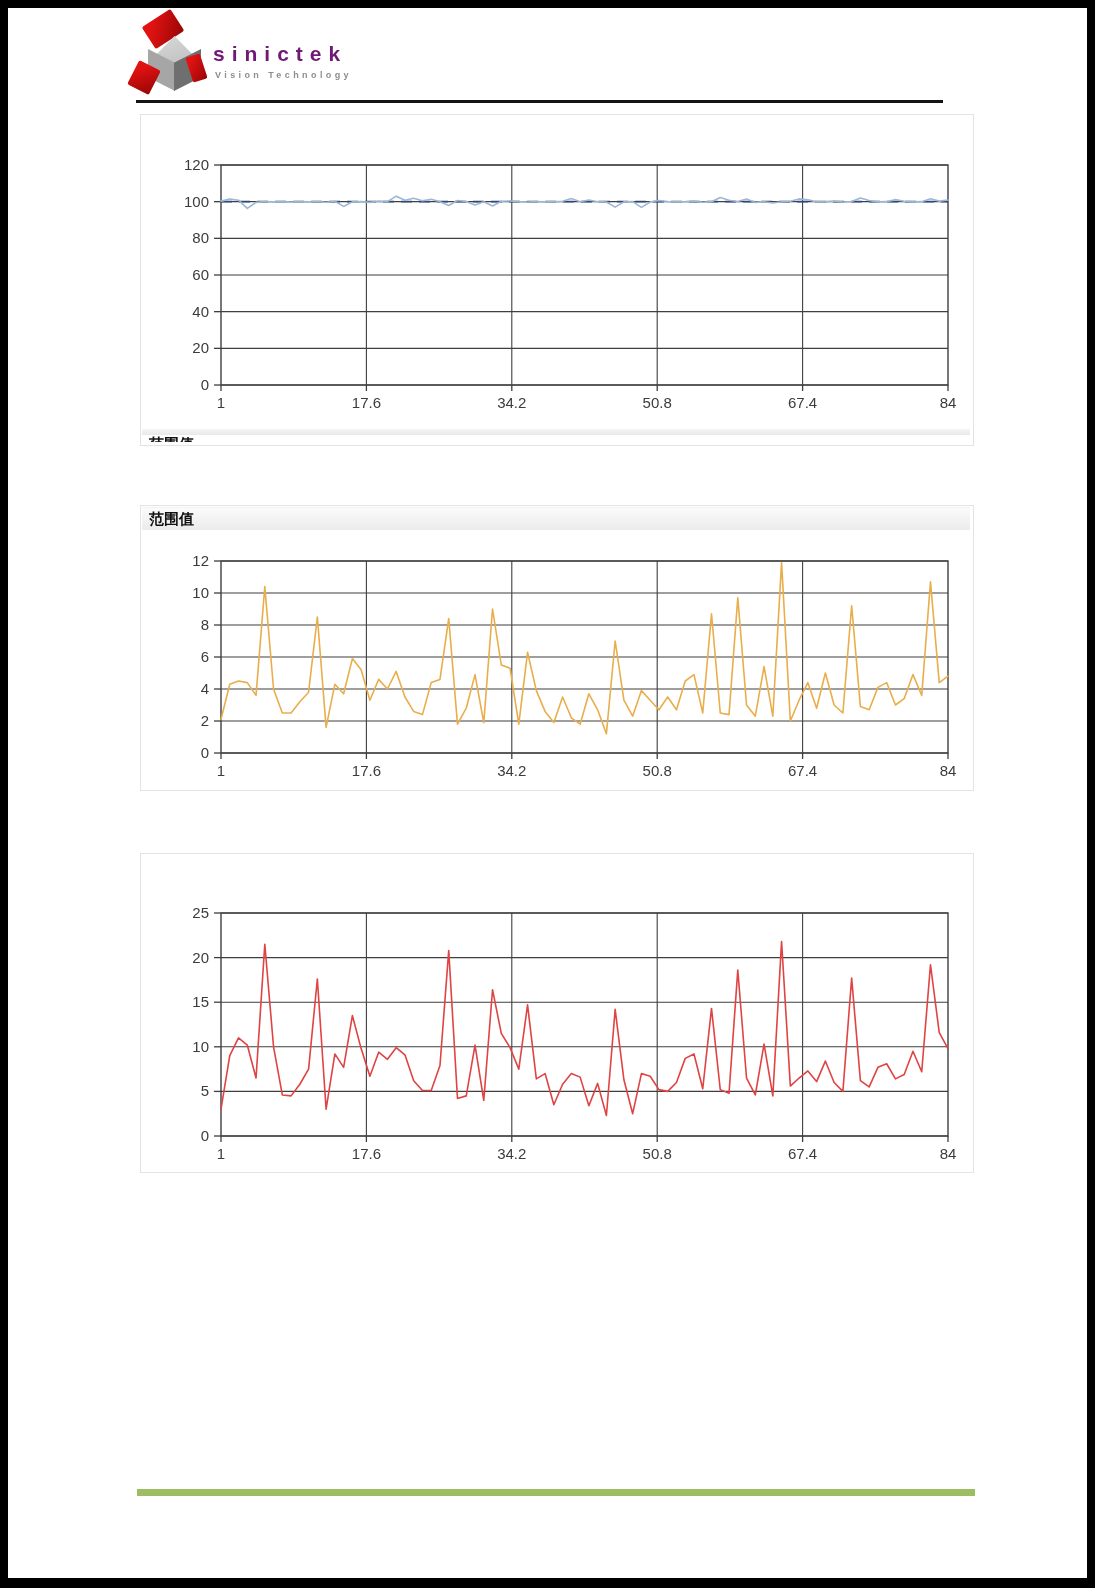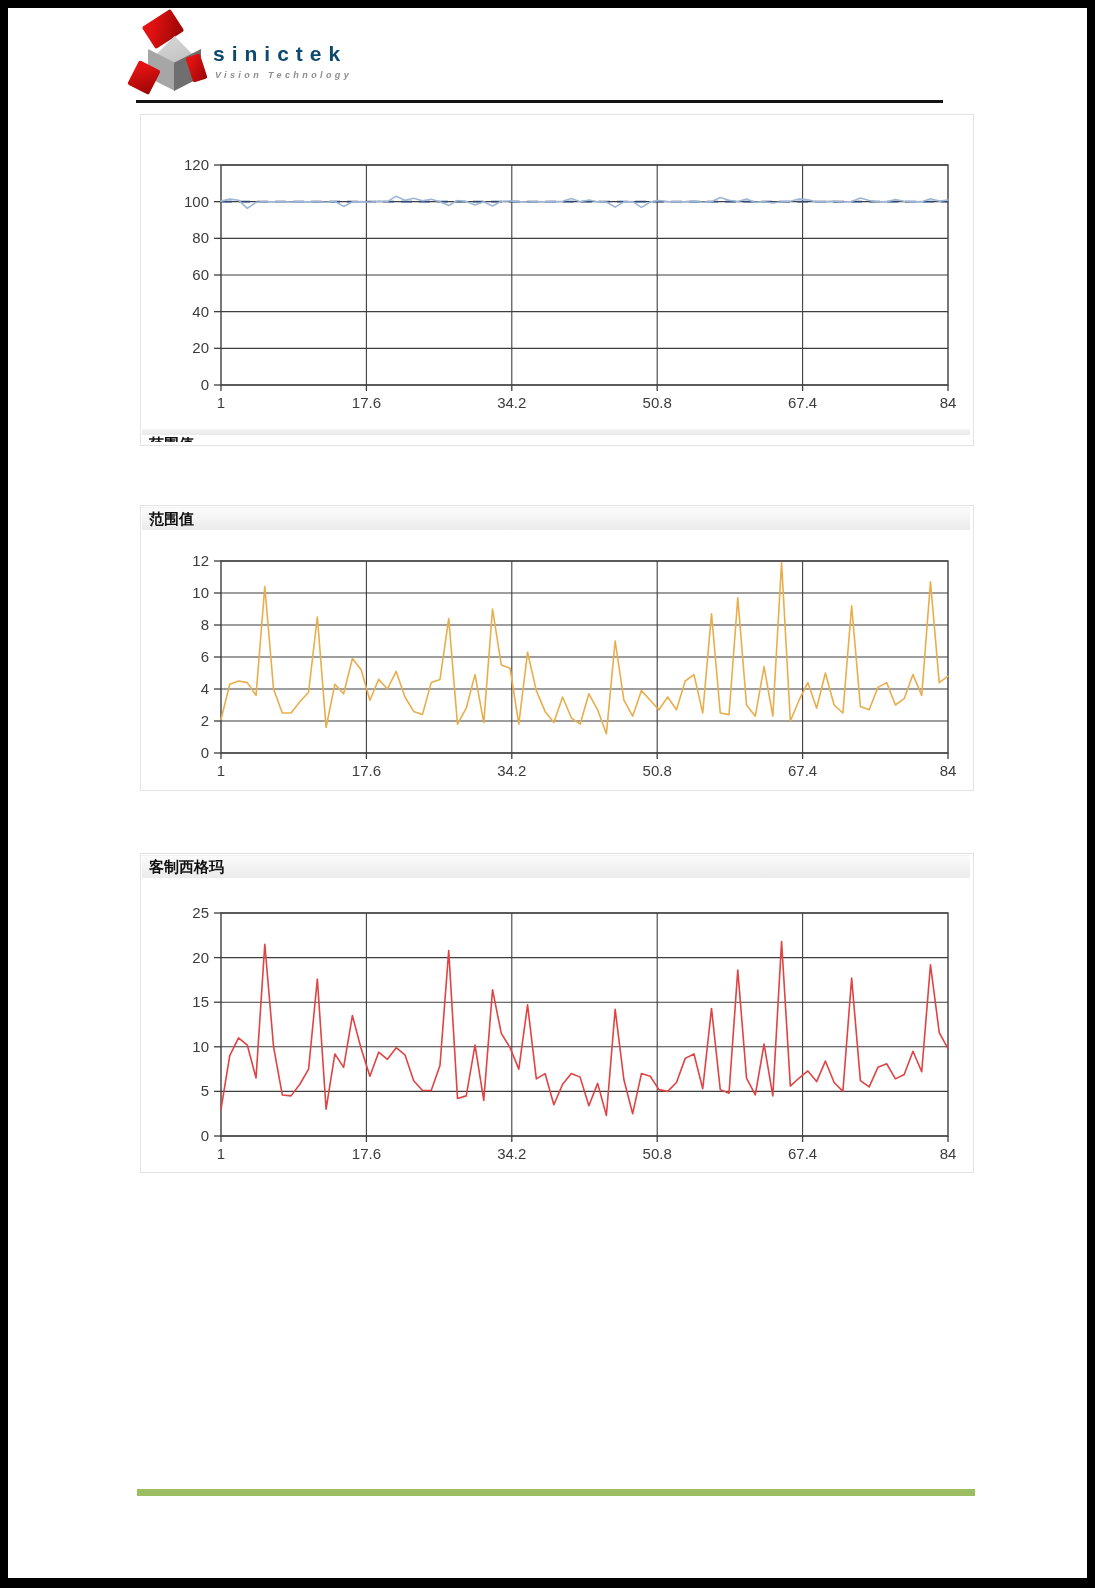--- a/index.html
+++ b/index.html
@@ -2,22 +2,22 @@
 <html><head>
 <meta charset="utf-8">
 <style>
   html,body{margin:0;padding:0;background:#555;}
   .page{position:relative;width:1095px;height:1588px;background:#000;font-family:"Liberation Sans",sans-serif;margin:0 auto;overflow:hidden;}
   .inner{position:absolute;left:8px;top:8px;width:1079px;height:1570px;background:#ffffff;}
   
   .logo{position:absolute;left:120px;top:2px;width:260px;height:90px;}
   .cube-face{position:absolute;}
   .red-piece{position:absolute;background:linear-gradient(135deg,#e31212 20%,#9c0606 95%);border-radius:2px;}
-  .brand{position:absolute;left:85px;top:32px;font-size:21px;font-weight:bold;color:#0c4a6e;letter-spacing:7px;}
-  .tagline{position:absolute;left:87px;top:60px;font-size:9px;font-weight:bold;color:#8e8e8e;letter-spacing:3.4px;font-style:italic;}
+  .brand{position:absolute;left:85px;top:32px;font-size:21px;font-weight:bold;color:#701a75;letter-spacing:7px;}
+  .tagline{position:absolute;left:87px;top:60px;font-size:9px;font-weight:bold;color:#8e8e8e;letter-spacing:3.4px;}
   .logo-rule{position:absolute;left:128px;top:92px;width:807px;height:3px;background:#141414;}
   
   .panel{position:absolute;background:#fff;border:1px solid #e3e3e3;}
   .section-header{position:absolute;width:828px;height:22px;background:linear-gradient(180deg,#fbfbfb 0%,#ebebeb 100%);border-top:1px solid #f2f2f2;}
   .section-header span{display:inline-block;padding-left:7px;font-size:15px;font-weight:bold;color:#111;line-height:21px;}
   .chart{position:absolute;display:block;}
   svg text{font-family:"Liberation Sans",sans-serif;}
   .clipped-header{position:absolute;left:134px;top:421px;width:828px;height:13px;overflow:hidden;}
   .clipped-header .bar{position:absolute;left:0;top:0;width:100%;height:6px;background:linear-gradient(180deg,#f4f4f4,#e9e9e9);}
   .clipped-header span{position:absolute;left:7px;top:6px;font-size:15px;font-weight:bold;color:#111;}
@@ -130,23 +130,20 @@
         <line x1="660.6" y1="13" x2="660.6" y2="205" stroke="#3f3f3f" stroke-width="1.1"></line>
         <line x1="660.6" y1="205" x2="660.6" y2="211" stroke="#3f3f3f" stroke-width="1.3"></line>
         <text x="660.6" y="228" text-anchor="middle" fill="#3c3c3c" font-size="15">67.4</text>
         <line x1="806" y1="205" x2="806" y2="211" stroke="#3f3f3f" stroke-width="1.3"></line>
         <text x="806" y="228" text-anchor="middle" fill="#3c3c3c" font-size="15">84</text>
         <rect x="79" y="13" width="727" height="192" fill="none" stroke="#3f3f3f" stroke-width="1.4"></rect>
         <polyline points="79,171.4 87.75903614457832,136.20000000000002 96.51807228915663,133 105.27710843373494,134.6 114.03614457831326,147.4 122.79518072289156,38.599999999999994 131.55421686746988,141 140.3132530120482,165 149.0722891566265,165 157.83132530120483,153.8 166.59036144578312,144.2 175.34939759036143,69 184.10843373493975,179.4 192.86746987951807,136.20000000000002 201.6265060240964,145.8 210.3855421686747,110.6 219.14457831325302,121.8 227.9036144578313,152.2 236.66265060240966,131.4 245.42168674698794,141 254.18072289156626,123.4 262.93975903614455,149 271.69879518072287,163.4 280.4578313253012,166.6 289.2168674698795,134.6 297.9759036144578,131.4 306.73493975903614,70.6 315.49397590361446,176.2 324.2530120481928,160.2 333.0120481927711,126.6 341.7710843373494,174.6 350.5301204819277,61 359.28915662650604,117 368.04819277108436,120.2 376.8072289156626,176.2 385.566265060241,104.2 394.3253012048193,142.6 403.0843373493976,163.4 411.8433734939759,174.6 420.6024096385542,149 429.3614457831325,169.8 438.12048192771084,176.2 446.87951807228916,145.8 455.6385542168675,161.8 464.3975903614458,185.8 473.15662650602405,93 481.9156626506024,152.2 490.67469879518075,168.2 499.433734939759,142.6 508.1927710843374,152.2 516.9518072289156,161.8 525.710843373494,149 534.4698795180723,161.8 543.2289156626505,133 551.9879518072289,126.6 560.7469879518072,165 569.5060240963855,65.80000000000001 578.2650602409639,165 587.0240963855422,166.6 595.7831325301205,49.80000000000001 604.5421686746988,157 613.3012048192771,168.2 622.0602409638554,118.6 630.8192771084338,168.2 639.5783132530121,14.599999999999994 648.3373493975903,173 657.0963855421687,152.2 665.855421686747,134.6 674.6144578313252,160.2 683.3734939759037,125 692.132530120482,157 700.8915662650602,165 709.6506024096386,57.80000000000001 718.4096385542168,158.6 727.1686746987951,161.8 735.9277108433735,139.4 744.6867469879518,134.6 753.4457831325301,157 762.2048192771084,150.6 770.9638554216867,126.6 779.722891566265,147.4 788.4819277108434,33.80000000000001 797.2409638554217,134.6 806,128.2" fill="none" stroke="#e9ae4b" stroke-width="1.6" stroke-linejoin="round" stroke-linecap="round"></polyline>
       </svg>
 
     <div class="panel" style="left:132px;top:845px;width:832px;height:318px;"></div>
-    <div class="section-header" style="left:134px;top:847px;">
-      <span>客制西格玛</span>
-    </div>
     <svg class="chart" style="left:134px;top:893px;" viewBox="0 0 828 264" width="828" height="264">
         <line x1="79" y1="235" x2="806" y2="235" stroke="#3f3f3f" stroke-width="1.1"></line>
         <line x1="72" y1="235" x2="79" y2="235" stroke="#3f3f3f" stroke-width="1.3"></line>
         <text x="67" y="240" text-anchor="end" fill="#3c3c3c" font-size="15">0</text>
         <line x1="79" y1="190.4" x2="806" y2="190.4" stroke="#3f3f3f" stroke-width="1.1"></line>
         <line x1="72" y1="190.4" x2="79" y2="190.4" stroke="#3f3f3f" stroke-width="1.3"></line>
         <text x="67" y="195.4" text-anchor="end" fill="#3c3c3c" font-size="15">5</text>
         <line x1="79" y1="145.79999999999998" x2="806" y2="145.79999999999998" stroke="#3f3f3f" stroke-width="1.1"></line>
         <line x1="72" y1="145.79999999999998" x2="79" y2="145.79999999999998" stroke="#3f3f3f" stroke-width="1.3"></line>
         <text x="67" y="150.79999999999998" text-anchor="end" fill="#3c3c3c" font-size="15">10</text>

